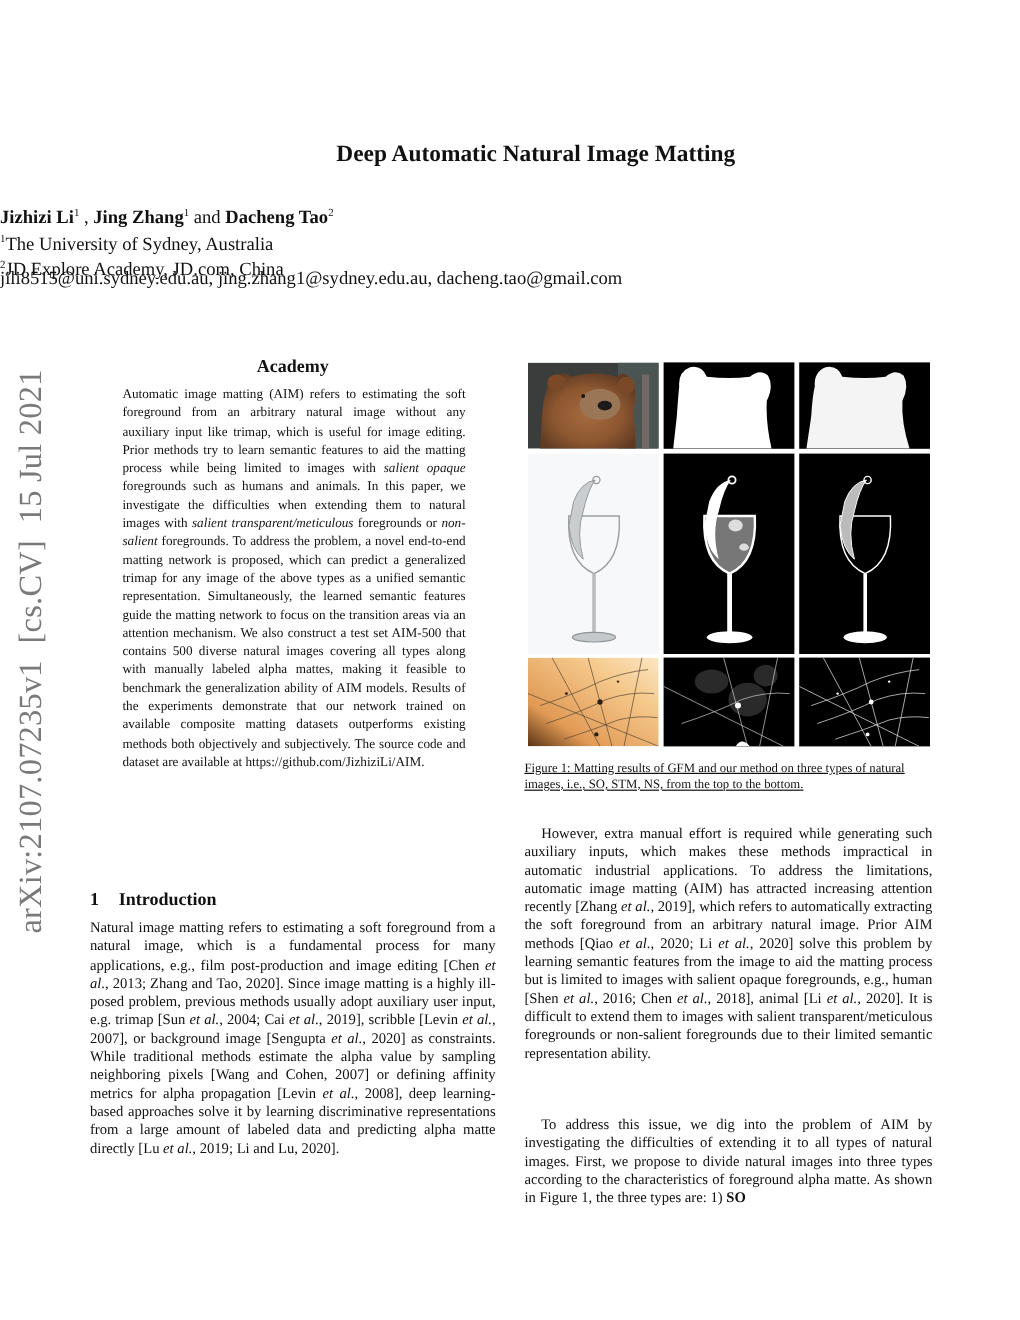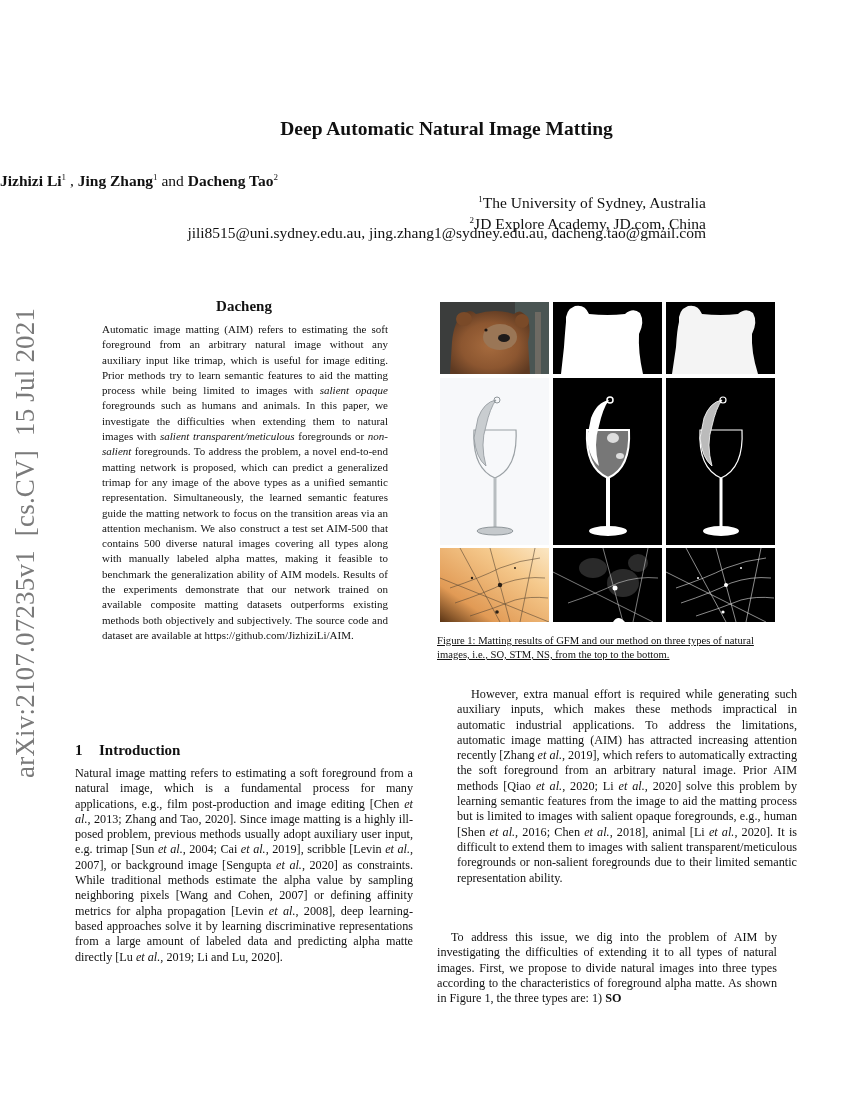--- a/index.html
+++ b/index.html
@@ -3,34 +3,34 @@
 <meta charset="utf-8">
 <style>
   html, body { margin:0; padding:0; background:#ffffff; }
   body { width:850px; height:1100px; position:relative; overflow:hidden;
          font-family:"Liberation Serif", "DejaVu Serif", serif; color:#111; }
   .abs { position:absolute; }
   .title { top:118px; left:0; width:849px; text-align:center; font-size:19.5px; font-weight:bold;margin-left:22px; }
   .authors { top:172px; left:0; width:850px; font-size:15.5px; }
   .authors b { font-weight:bold; }
   .authors sup, .aff sup { font-size:9px; vertical-align:6px; }
-  .aff { left:0; width:706px; text-align:right; font-size:15.5px; }
+  .aff { left:0; width:706px; text-align:left; font-size:15.5px; }
   .aff1 { top:194px; } .aff2 { top:215px; } .emails { top:224px; }
   .sidebar { left:10px; top:778px; transform-origin:0 0; transform:rotate(-90deg);
              font-size:27px; color:#7a7a7a; white-space:nowrap; letter-spacing:0.2px; width:490px; }
   .sidebar span.gap { display:inline-block; width:14px; }
   .h-abstract { top:298px; left:100px; width:288px; text-align:center; font-size:15px; font-weight:bold; }
   .abstract { top:322px; left:102px; width:286px; font-size:11px; line-height:15.3px; text-align:justify; hyphens:auto; }
   .h-intro { top:742px; left:75px; font-size:15px; font-weight:bold; }
   .h-intro .num { display:inline-block; width:24px; }
   .intro-p { top:766px; left:75px; width:338px; font-size:12.2px; line-height:15.3px; text-align:justify; }
   .fig { top:302px; left:440px; width:335px; height:320px; }
   .panel { position:absolute; overflow:hidden; }
   .caption { top:634px; left:437px; width:340px; font-size:10.6px; line-height:14px;text-decoration:underline; }
-  .right-p1 { top:687px; left:437px; width:340px; font-size:12.2px; line-height:15.3px; text-align:justify; text-indent:14px;margin-left:20px; }
+  .right-p1 { top:687px; left:437px; width:340px; font-size:12.2px; line-height:15.3px; text-align:justify; text-indent:14px; }
   .right-p2 { top:930px; left:437px; width:340px; font-size:12.2px; line-height:15.3px; text-align:justify; text-indent:14px; }
   i { font-style:italic; }
 </style>
 </head>
 <body>
 
 <div class="abs title">Deep Automatic Natural Image Matting</div>
 
 <div class="abs authors">
   <b>Jizhizi Li</b><sup>1</sup><span> , </span>
@@ -43,21 +43,21 @@
 </div>
 <div class="abs aff aff2">
   <sup>2</sup><span>JD Explore Academy, JD.com, China</span>
 </div>
 <div class="abs aff emails">jili8515@uni.sydney.edu.au, jing.zhang1@sydney.edu.au, dacheng.tao@gmail.com</div>
 
 <div class="abs sidebar">
   <span>arXiv:2107.07235v1</span><span class="gap"></span><span>[cs.CV]</span><span class="gap"></span><span>15 Jul 2021</span>
 </div>
 
-<div class="abs h-abstract">Dacheng</div>
+<div class="abs h-abstract">Academy</div>
 <div class="abs abstract"><span>Automatic image matting (AIM) refers to estimating the soft foreground from an arbitrary natural image without any auxiliary input like trimap, which is useful for image editing.  Prior methods try to learn semantic features to aid the matting process while being limited to images with </span><i>salient opaque</i><span> foregrounds such as humans and animals.  In this paper, we investigate the difficulties when extending them to natural images with </span><i>salient transparent/meticulous</i><span> foregrounds or </span><i>non-salient</i><span> foregrounds.  To address the problem, a novel end-to-end matting network is proposed, which can predict a generalized trimap for any image of the above types as a unified semantic representation.  Simultaneously, the learned semantic features guide the matting network to focus on the transition areas via an attention mechanism.  We also construct a test set AIM-500 that contains 500 diverse natural images covering all types along with manually labeled alpha mattes, making it feasible to benchmark the generalization ability of AIM models.  Results of the experiments demonstrate that our network trained on available composite matting datasets outperforms existing methods both objectively and subjectively. The source code and dataset are available at https://github.com/JizhiziLi/AIM.</span></div>
 
 <div class="abs h-intro"><span class="num">1</span><span>Introduction</span></div>
 <div class="abs intro-p"><span>Natural image matting refers to estimating a soft foreground from a natural image, which is a fundamental process for many applications, e.g., film post-production and image editing [Chen </span><i>et al.</i><span>, 2013; Zhang and Tao, 2020].  Since image matting is a highly ill-posed problem, previous methods usually adopt auxiliary user input, e.g.  trimap [Sun </span><i>et al.</i><span>, 2004; Cai </span><i>et al.</i><span>, 2019], scribble [Levin </span><i>et al.</i><span>, 2007], or background image [Sengupta </span><i>et al.</i><span>, 2020] as constraints.  While traditional methods estimate the alpha value by sampling neighboring pixels [Wang and Cohen, 2007] or defining affinity metrics for alpha propagation [Levin </span><i>et al.</i><span>, 2008], deep learning-based approaches solve it by learning discriminative representations from a large amount of labeled data and predicting alpha matte directly [Lu </span><i>et al.</i><span>, 2019; Li and Lu, 2020].</span></div>
 
 <div class="abs fig">
 
   <div class="panel" style="left:0;top:0;width:109px;height:72px;">
     <svg width="109" height="72" viewBox="0 0 109 72">
       <defs>

